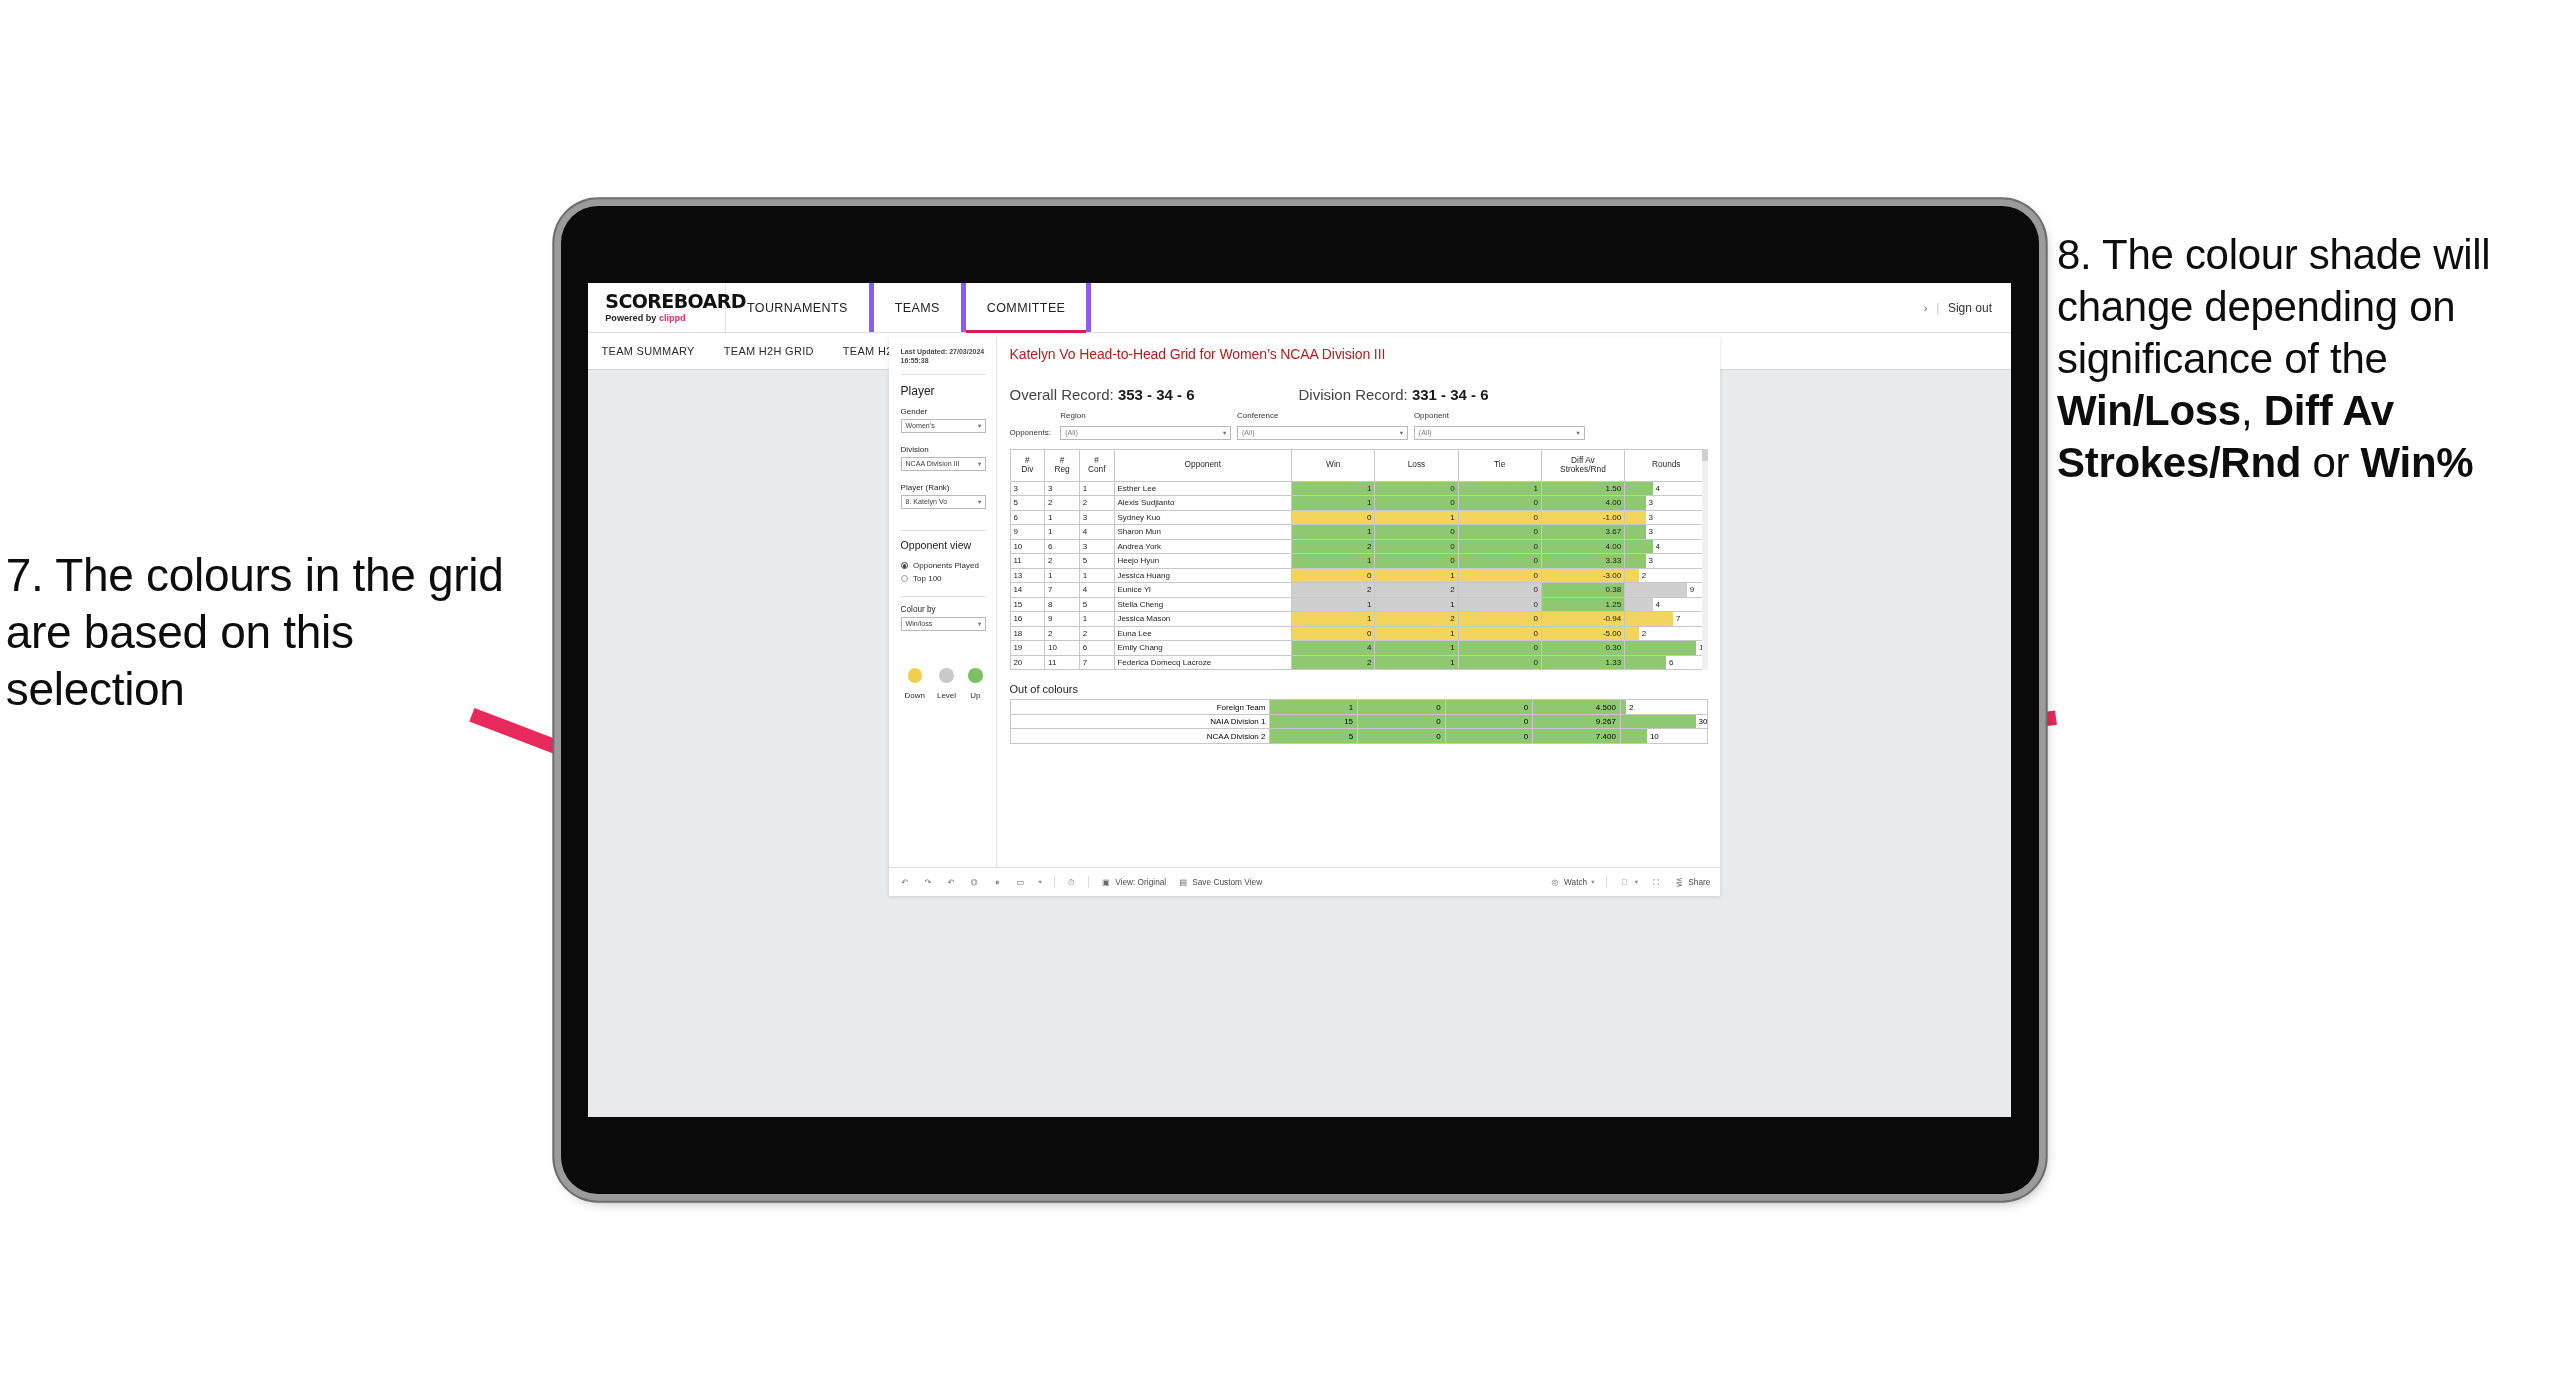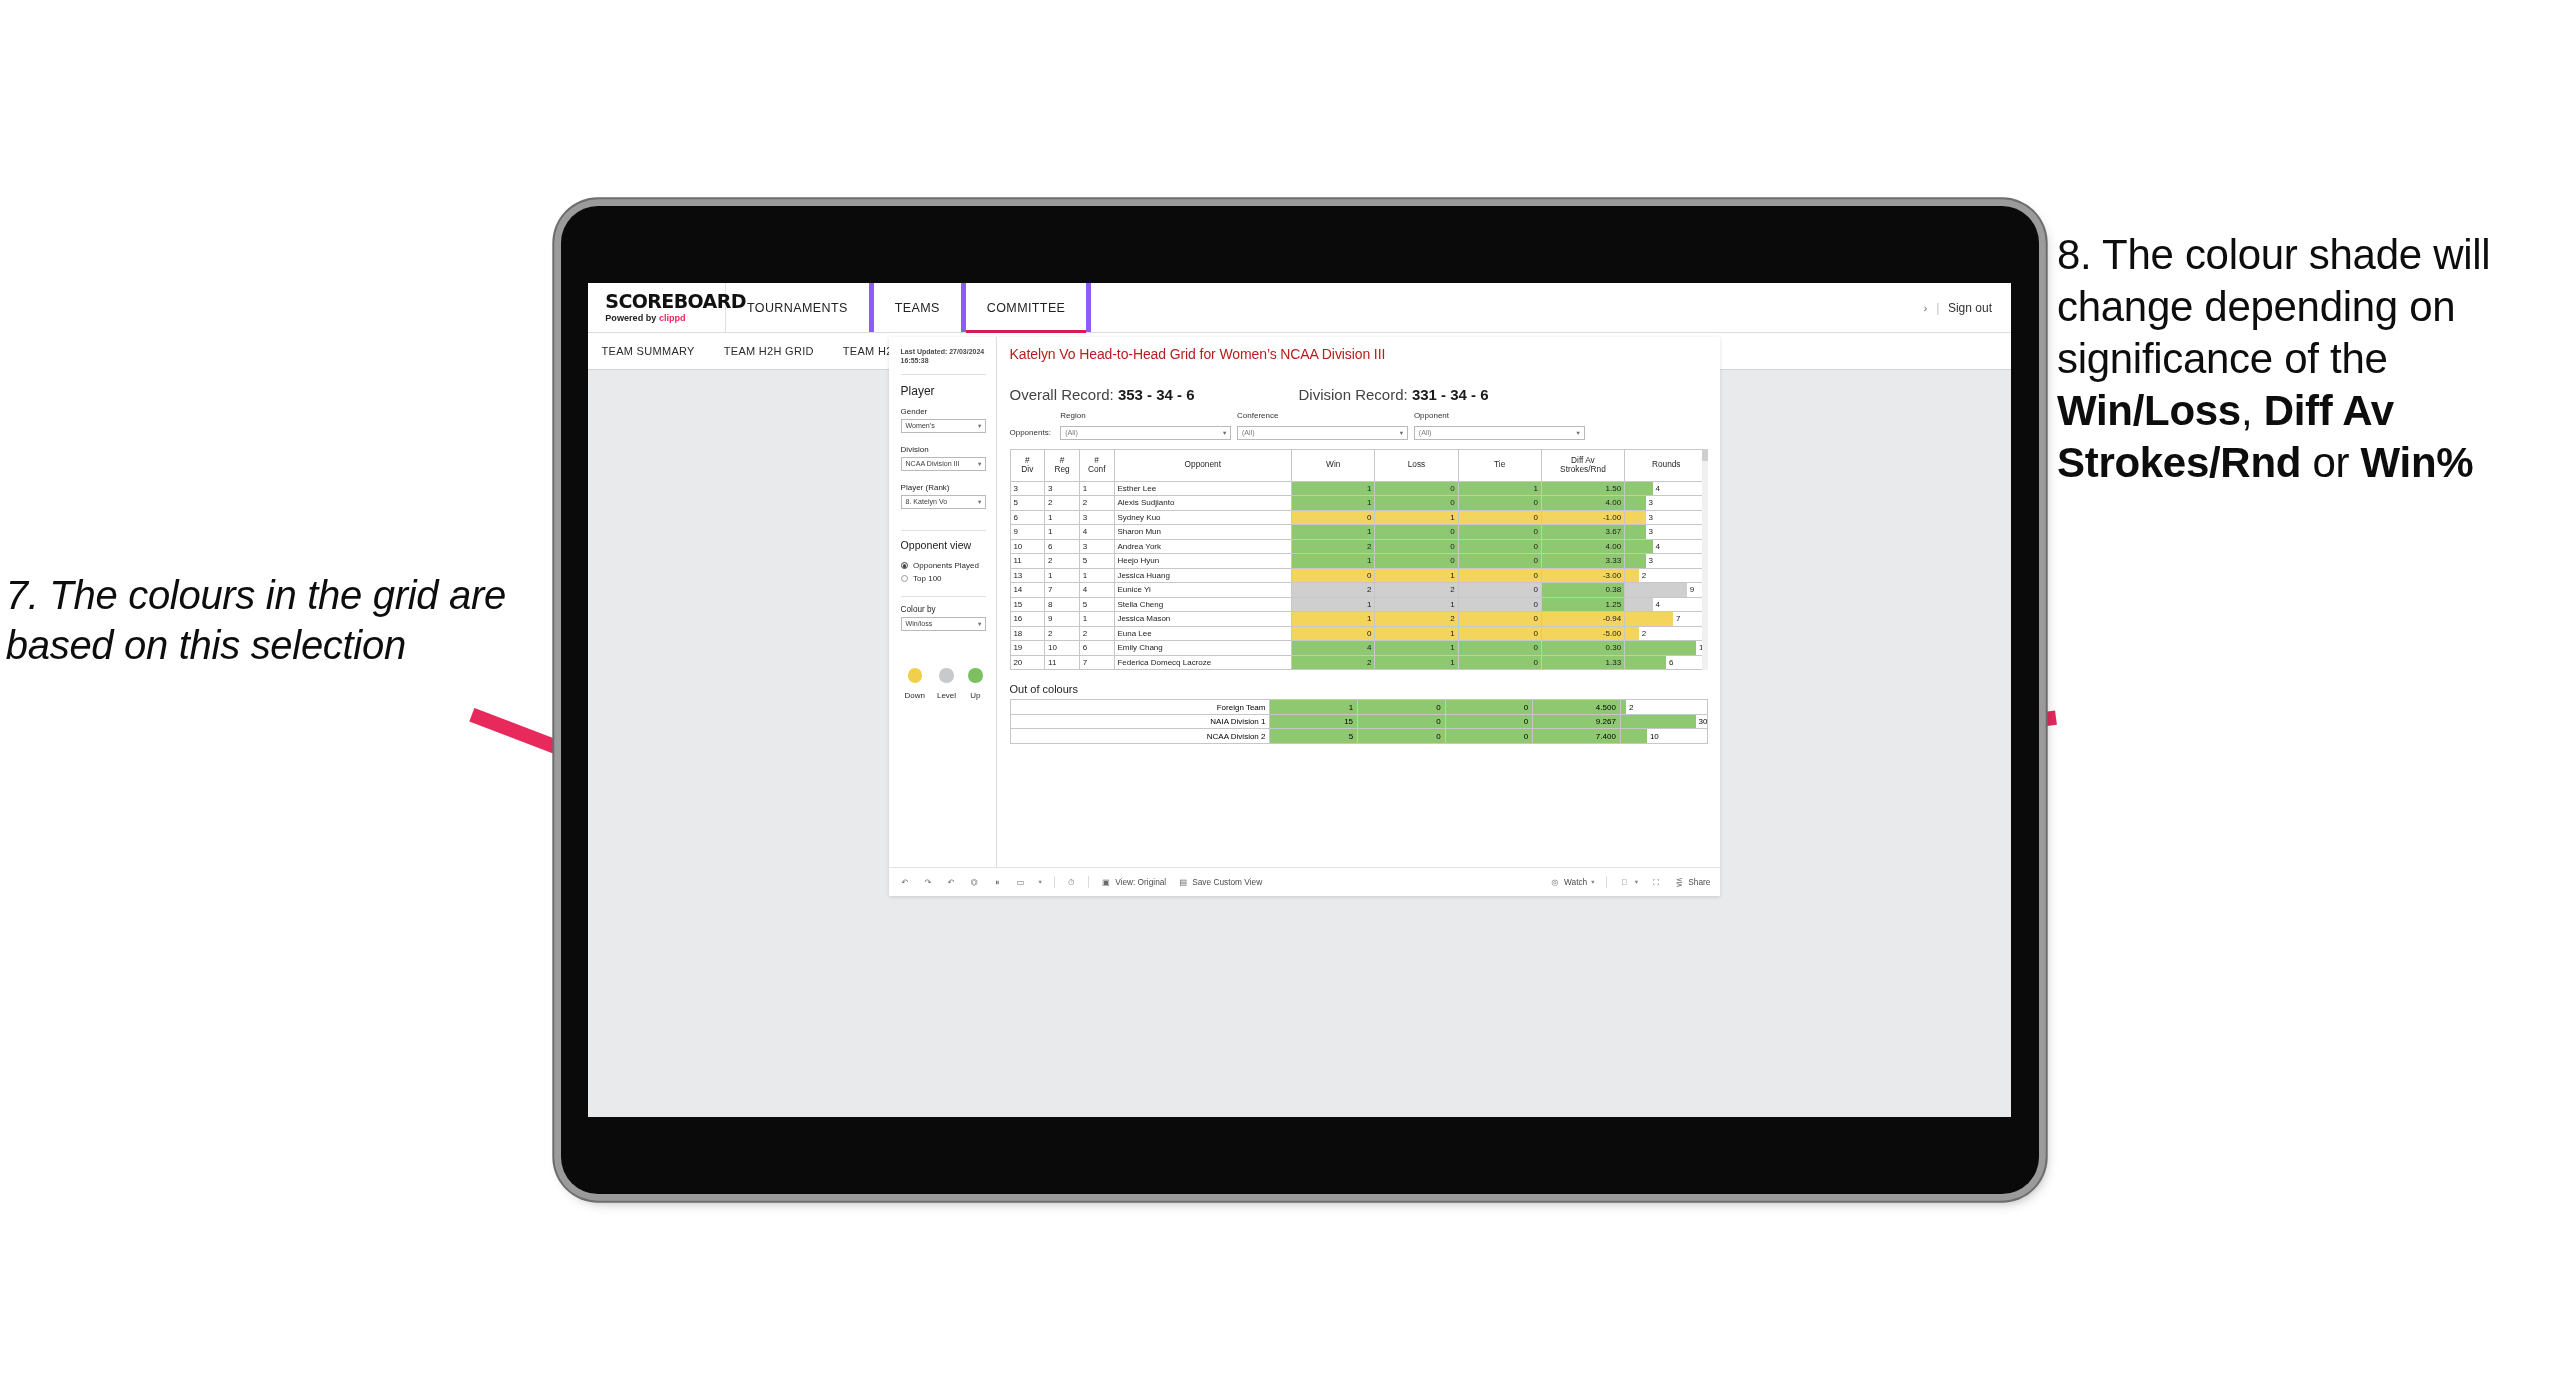--- a/index.html
+++ b/index.html
@@ -1,21 +1,21 @@
 <!DOCTYPE html>
 <html><head>
 <meta charset="utf-8">
 <style>
   * { box-sizing: border-box; margin: 0; padding: 0; }
   html, body { width: 2576px; height: 1386px; background: #ffffff; overflow: hidden;
     font-family: "Liberation Sans", sans-serif; }
 
   
   .annot { position: absolute; color: #0d0d0d; line-height: 1.24; letter-spacing: -0.3px; }
-  #annot-left  { left: 5.8px; top: 571px; width: 520px; font-size: 40px; font-style: italic; }
+  #annot-left  { left: 5.8px; top: 547px; width: 520px; font-size: 46px; }
   #annot-right { left: 2057px; top: 229px; width: 510px; font-size: 42px; }
   .annot b { font-weight: bold; }
 
   .arrow-svg { position: absolute; left: 0; top: 0; width: 2576px; height: 1386px;
     pointer-events: none; }
 
   
   #tablet { position: absolute; left: 561px; top: 206px; width: 1478px; height: 988px;
     background: #0a0a0a; border-radius: 37px;
     box-shadow: 0 0 0 6.7px #9b9b9b, 0 0 0 8.7px #6d6d6d, 3.9px 5.8px 13.5px rgba(0,0,0,.45); }

